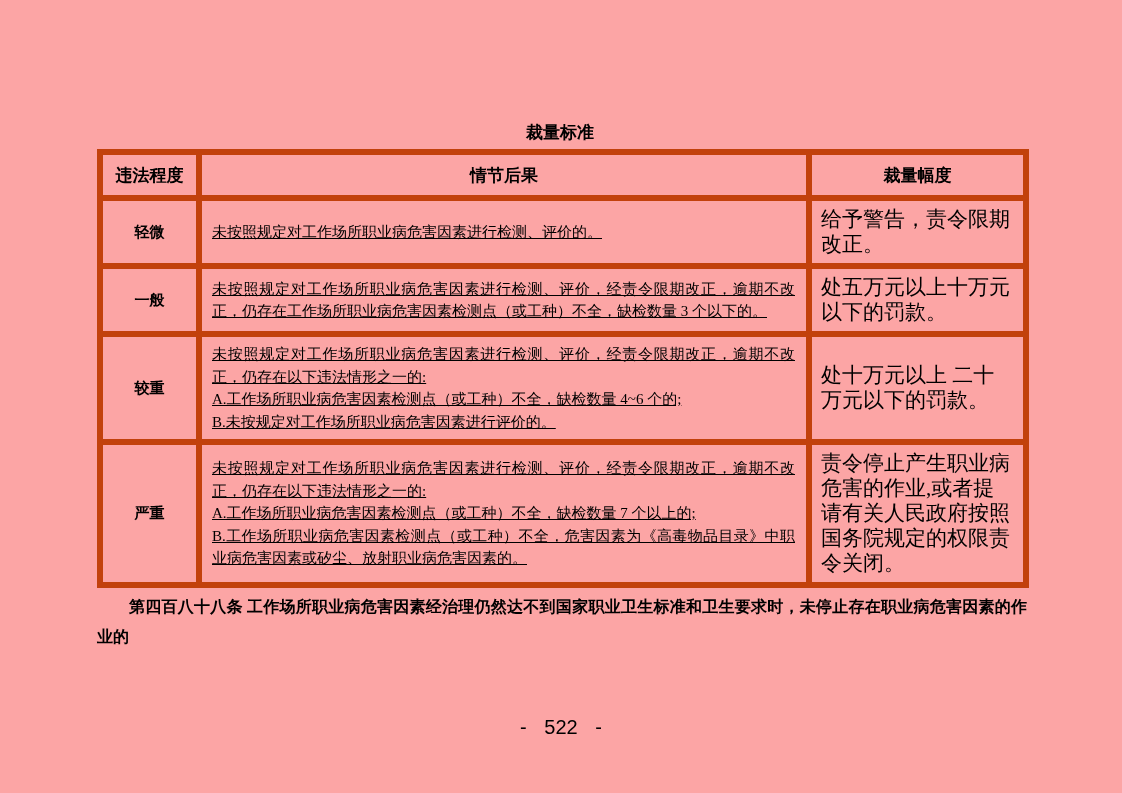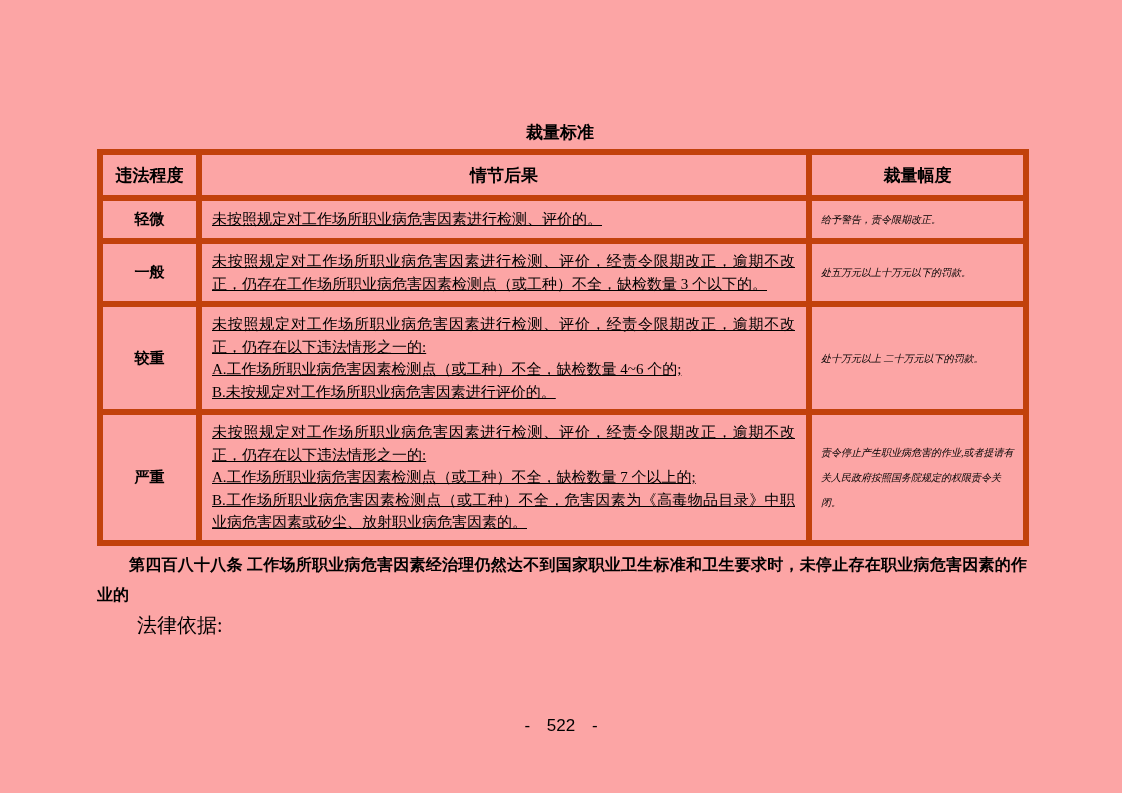--- a/index.html
+++ b/index.html
@@ -55,26 +55,25 @@
   }
   td.circ {
     font-size: 15px;
     line-height: 22.5px;
     padding: 6px 11px 6px 10px;
     text-align: justify;
     white-space: pre-line;
     text-decoration: underline;
   }
   td.range {
-    font-size: 10px;
+    font-size: 21px;
     line-height: 25px;
     padding: 6px 8px 6px 9px;
     text-align: left;
     white-space: pre-line;
-    font-style: italic;
   }
   tbody tr.r1 { height: 43px; }
   tbody tr.r2 { height: 60px; margin-top: 21px; }
   tbody tr.r3 { height: 92px; }
   tbody tr.r4 { height: 120px; }
   .article-heading {
     margin-top: 4px;
     font-size: 16px;
     font-weight: bold;
     line-height: 30px;
@@ -95,21 +94,21 @@
     width: 932px;
     margin-top: 1px;
   }
   .page-number {
     position: absolute;
     left: 0;
     top: 716px;
     width: 1122px;
     text-align: center;
     font-family: "Liberation Sans", "DejaVu Sans", sans-serif;
-    font-size: 17px;
+    font-size: 20px;
     word-spacing: 12px;
   }
 </style>
 </head>
 <body>
 
 <div class="page">
   <div class="content">
 
     <div class="doc-title">裁量标准</div>
@@ -150,19 +149,18 @@
           <td class="circ">未按照规定对工作场所职业病危害因素进行检测、评价，经责令限期改正，逾期不改正，仍存在以下违法情形之一的:
 A.工作场所职业病危害因素检测点（或工种）不全，缺检数量 7 个以上的;
 B.工作场所职业病危害因素检测点（或工种）不全，危害因素为《高毒物品目录》中职业病危害因素或矽尘、放射职业病危害因素的。</td>
           <td class="range">责令停止产生职业病危害的作业,或者提请有关人民政府按照国务院规定的权限责令关闭。</td>
         </tr>
       </tbody>
     </table>
 
     <div class="article-heading">第四百八十八条  工作场所职业病危害因素经治理仍然达不到国家职业卫生标准和卫生要求时，未停止存在职业病危害因素的作业的</div>
 
-    <div class="legal-basis-label">法律依据:</div>
 
 
   </div>
 
   <div class="page-number">- 522 -</div>
 </div>
 
 </body></html>

